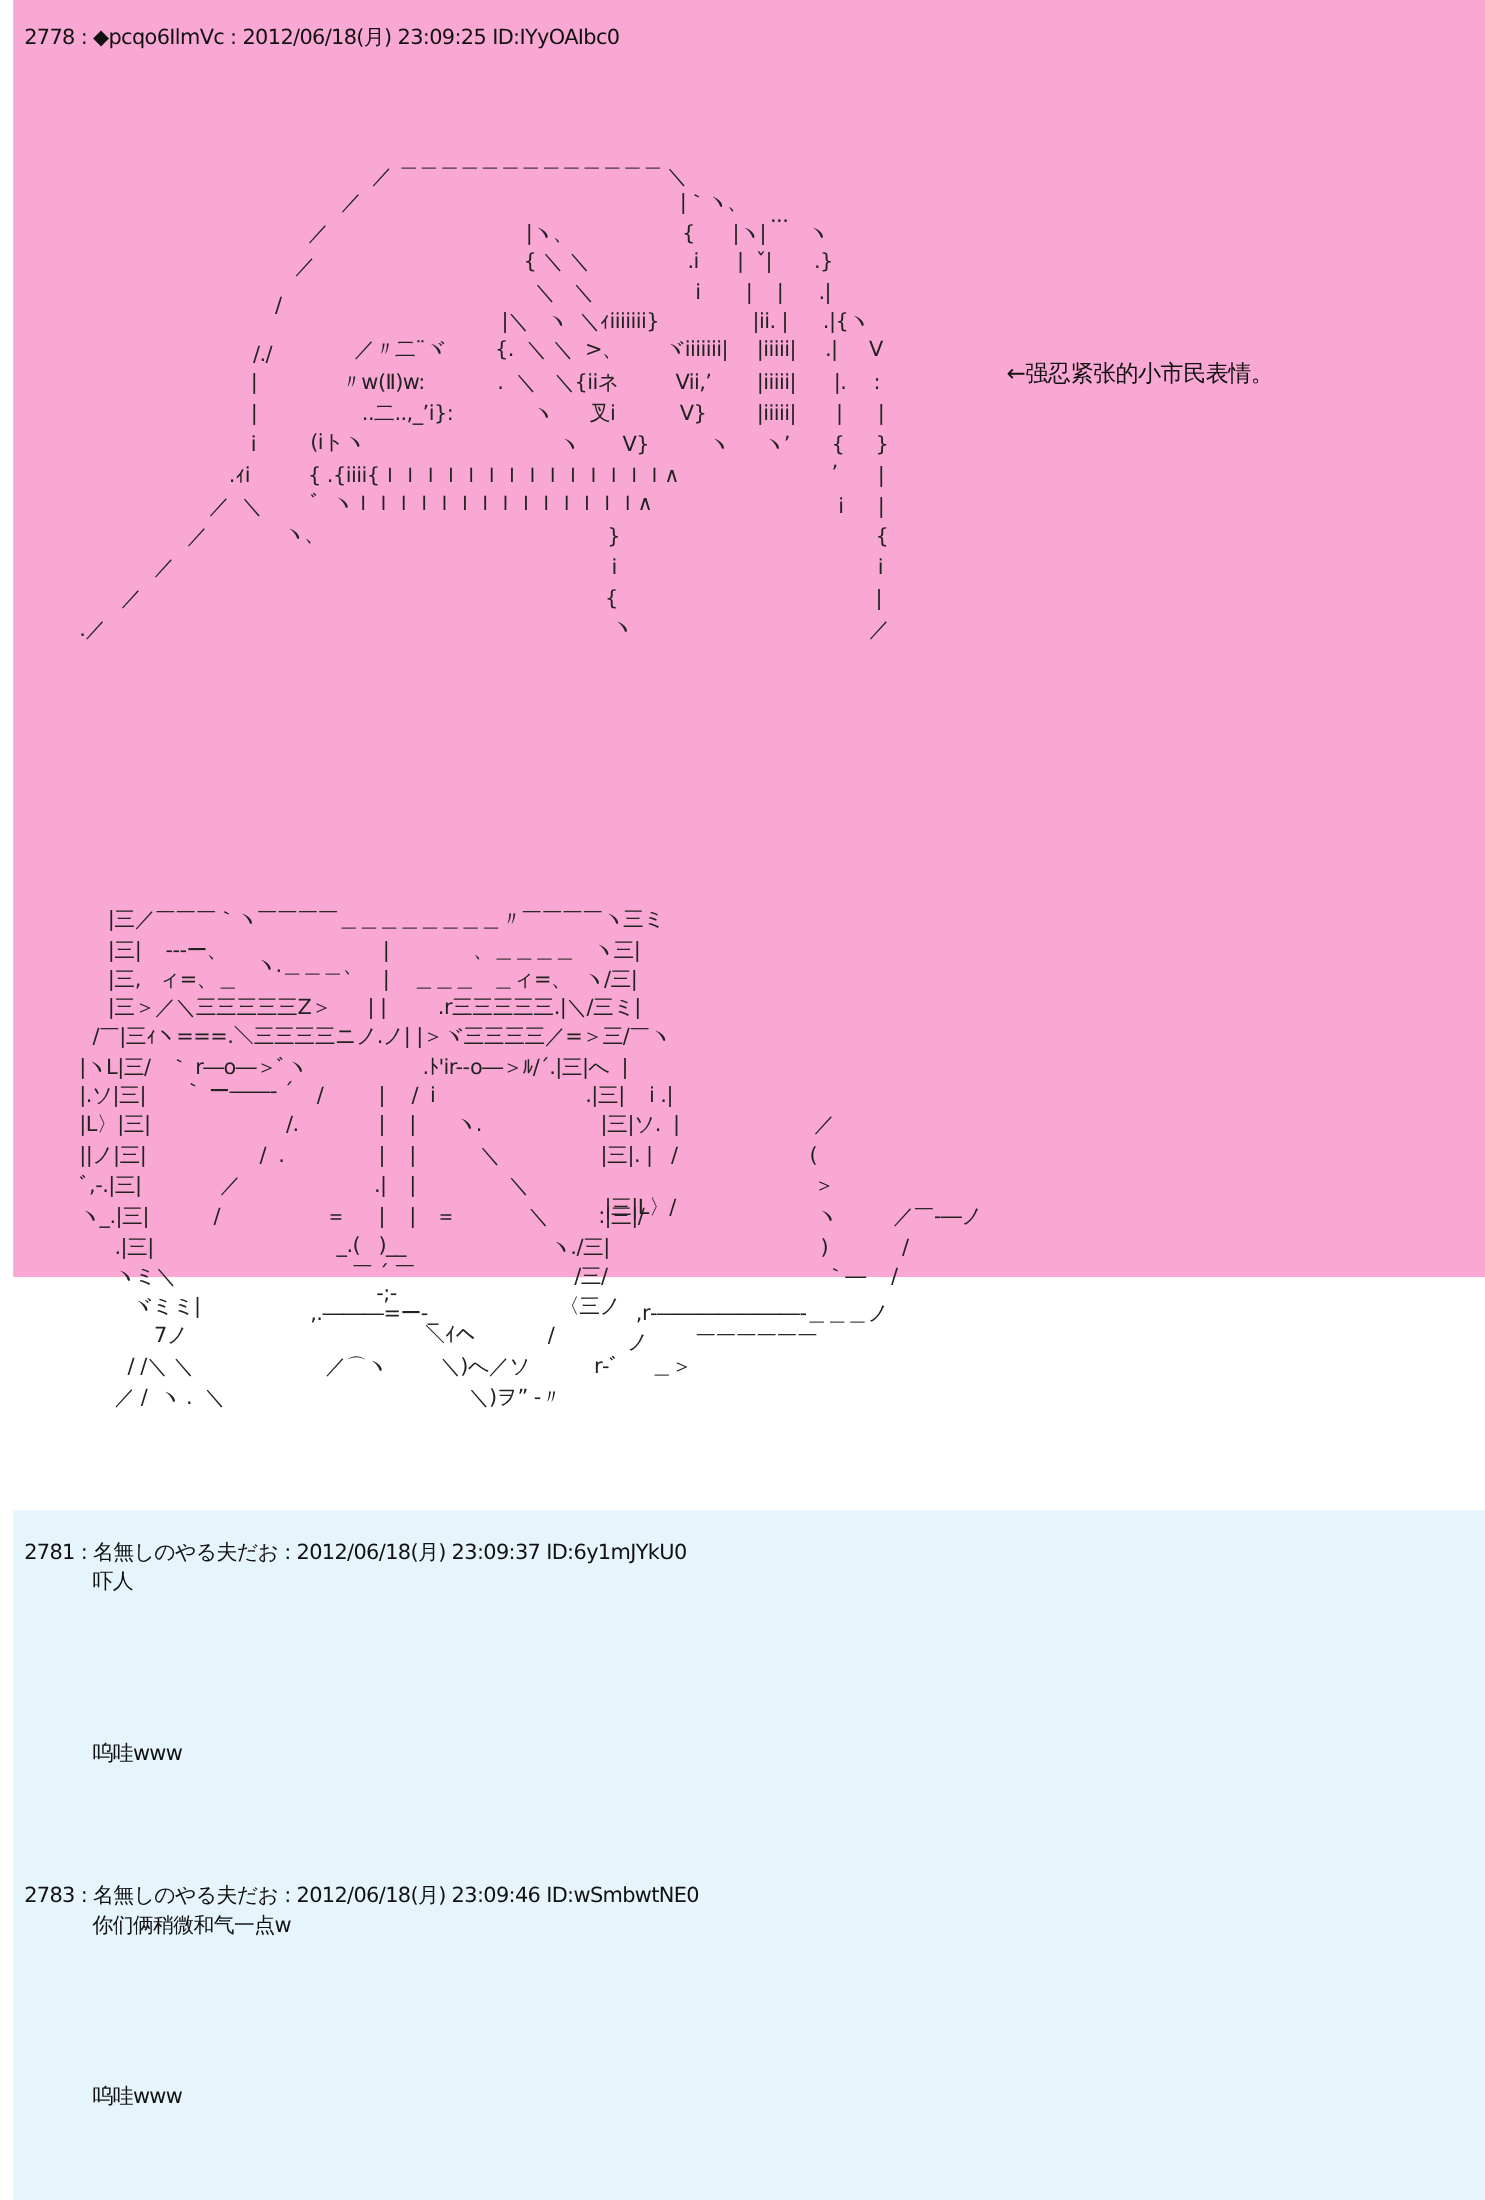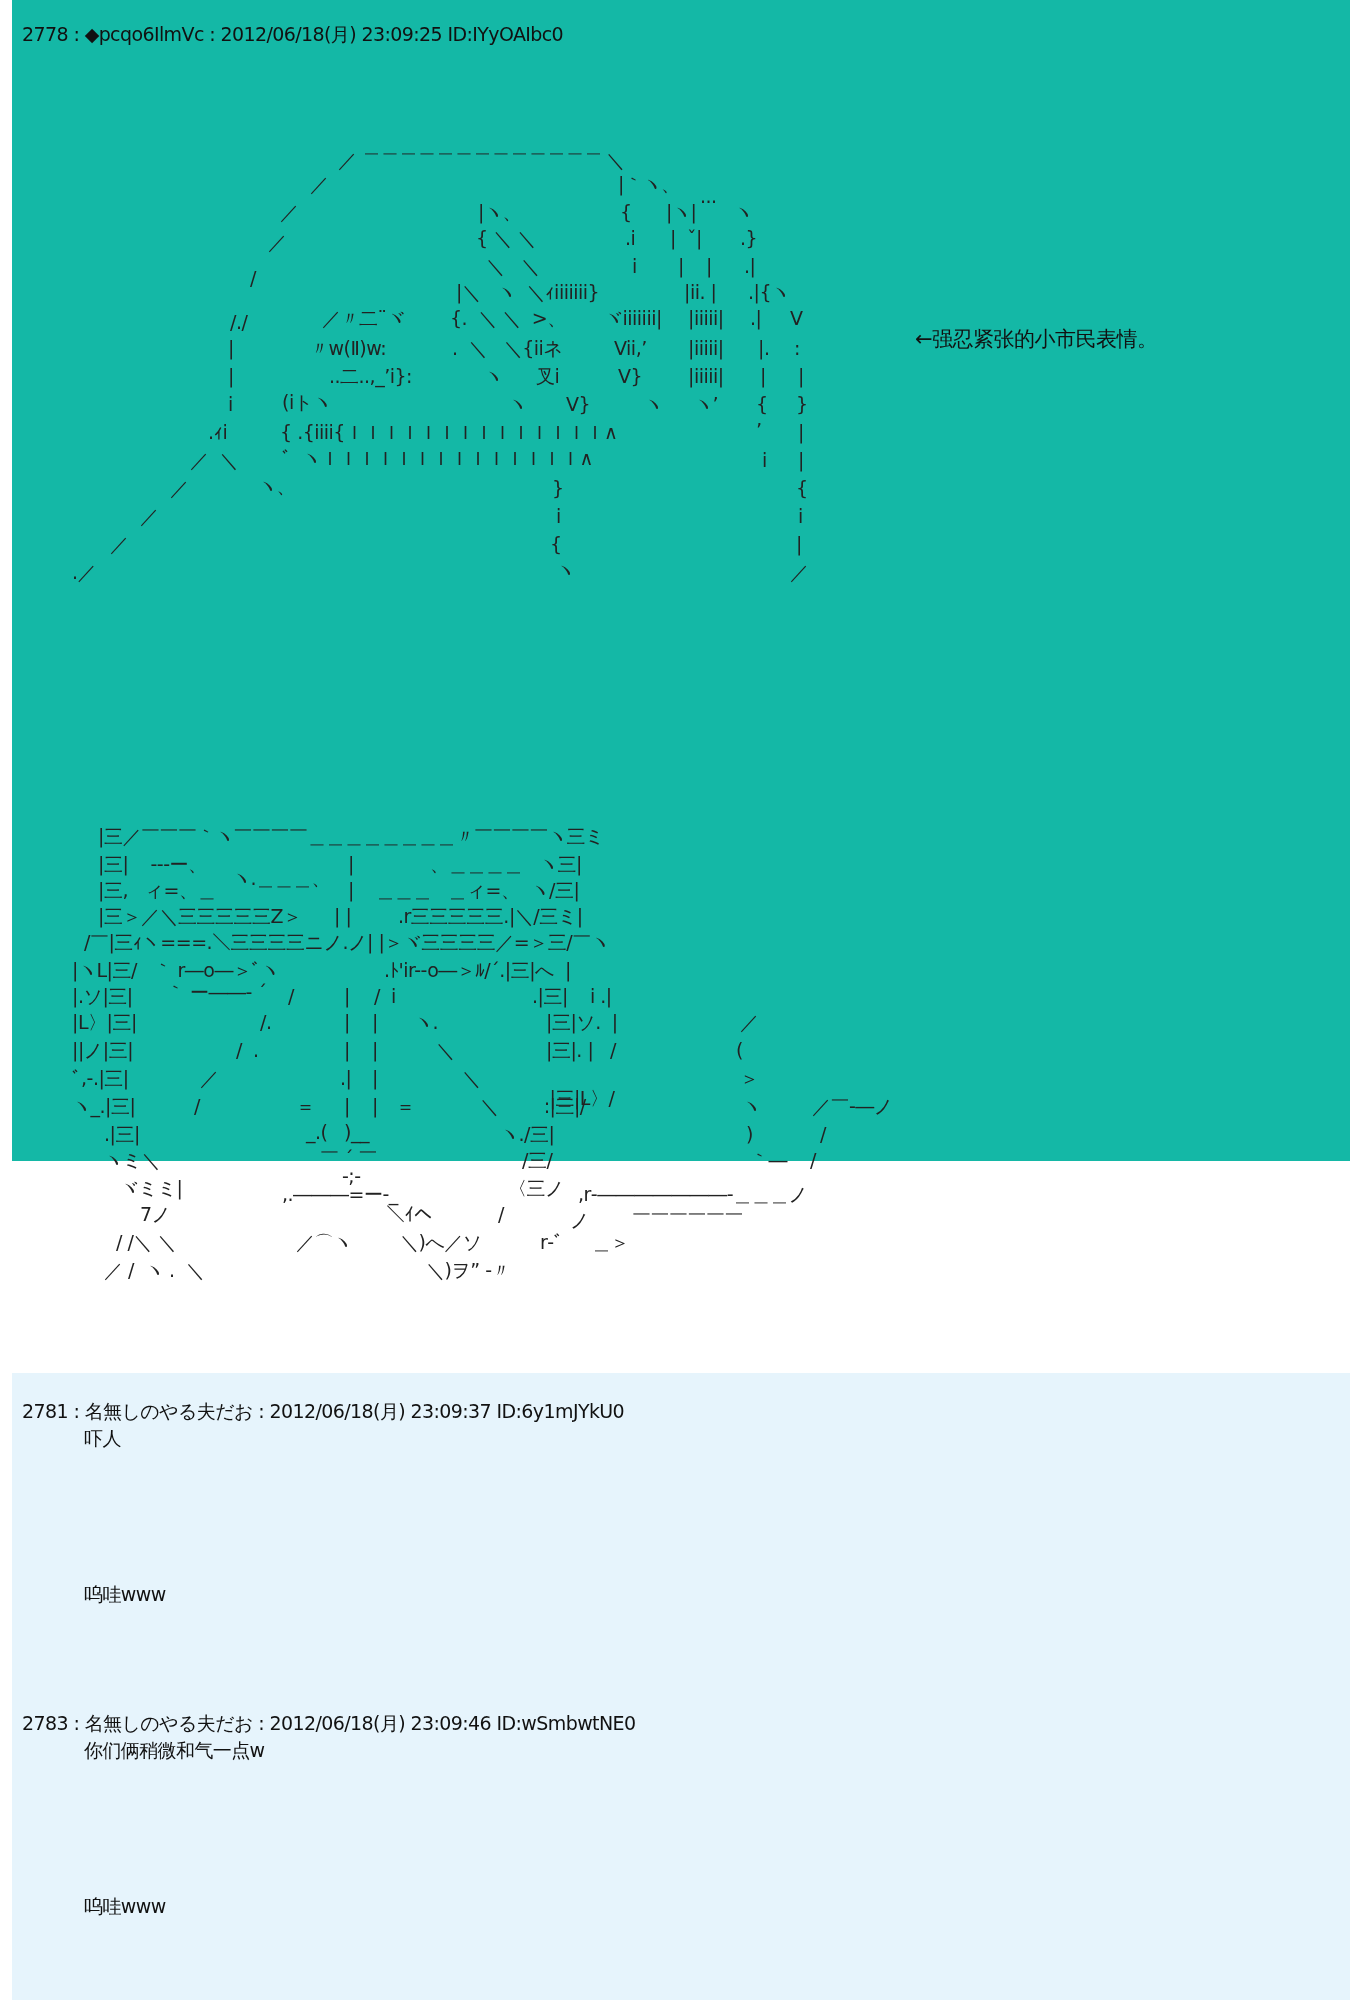--- a/index.html
+++ b/index.html
@@ -3,21 +3,21 @@
 <meta charset="utf-8">
 <style>
   html, body { margin: 0; padding: 0; }
   body {
     width: 1350px; height: 2000px; position: relative; overflow: hidden;
     background: #ffffff;
     font-family: "DejaVu Sans", sans-serif;
     color: #111;
   }
   .panel { position: absolute; left: 12px; right: 0; }
-  #post-main { top: 0; height: 1161px; background: #14b8a6; }
+  #post-main { top: 0; height: 1161px; background: #f9a8d4; }
   #post-replies { top: 1373px; height: 627px; background: #e6f4fc; }
   .post-header {
     position: absolute; left: 10px; font-size: 19px; line-height: 24px;
     white-space: nowrap; letter-spacing: -0.6px; color: #111;
   }
   .post-body {
     position: absolute; left: 72px; font-size: 19px; line-height: 24px;
     white-space: nowrap; letter-spacing: -0.6px; color: #111;
   }
   .aa-layer { position: absolute; left: 0; top: 0; width: 100%; height: 100%; }

